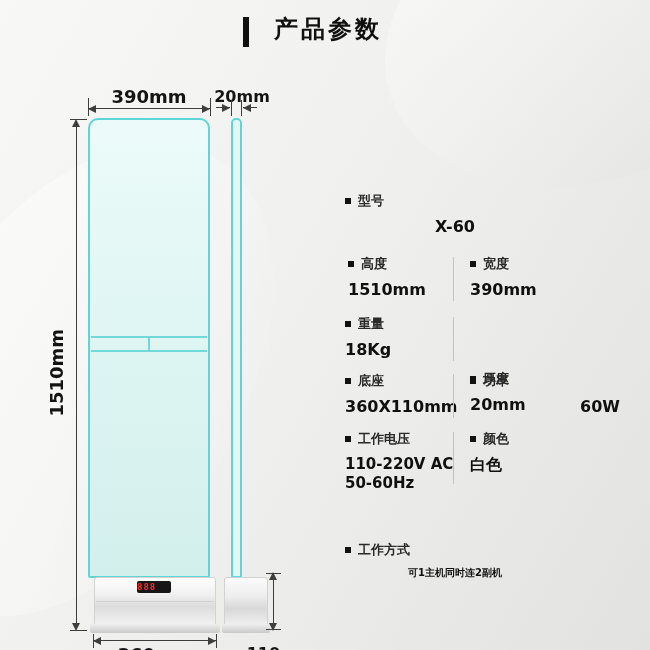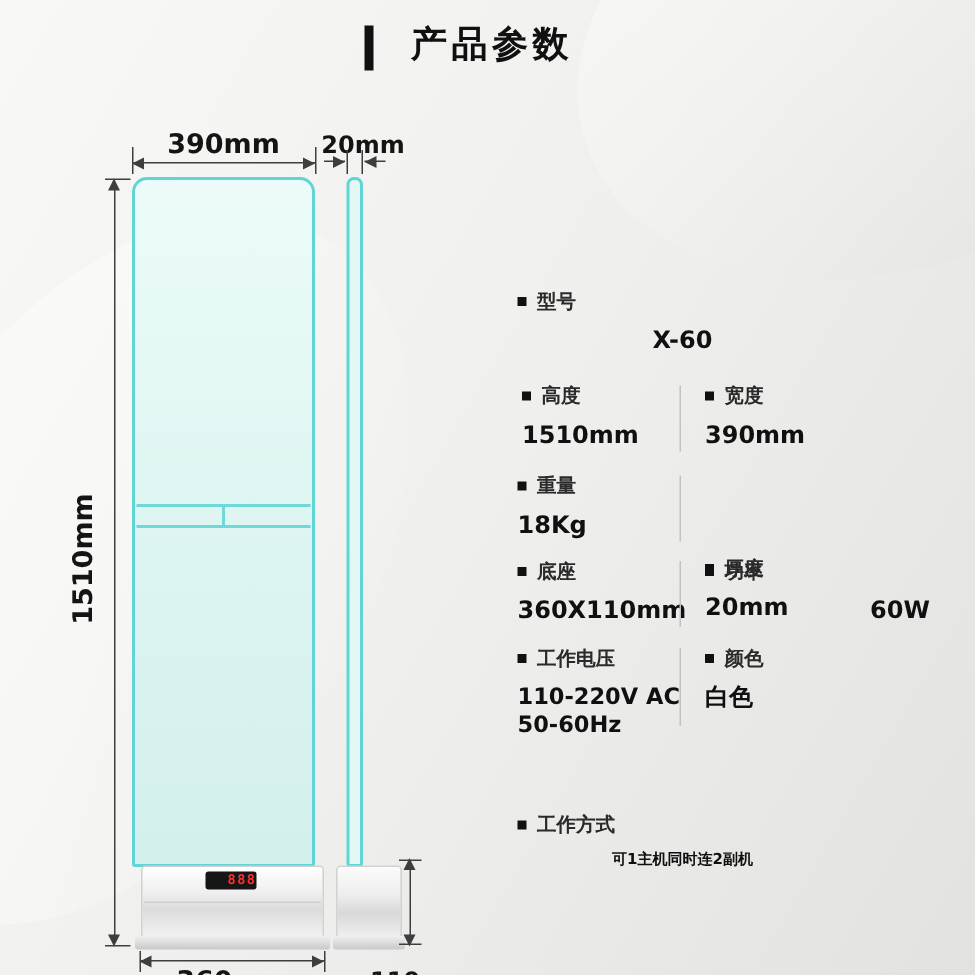--- a/index.html
+++ b/index.html
@@ -34,21 +34,21 @@
     border:1px solid #d2d2d2; border-radius:3px; }
   .base-front-foot{ position:absolute; left:90px; top:624px; width:130px; height:9px;
     background:linear-gradient(180deg,#efefef,#c9c9c9); border-radius:2px; }
   .base-side{ position:absolute; left:224px; top:577px; width:44px; height:49px;
     background:linear-gradient(180deg,#fbfbfb 0%,#ededed 40%,#d8d8d8 65%,#f0f0f0 100%);
     border:1px solid #d2d2d2; border-radius:3px; }
   .base-side-foot{ position:absolute; left:222px; top:624px; width:48px; height:9px;
     background:linear-gradient(180deg,#efefef,#c9c9c9); border-radius:2px; }
   .led{ position:absolute; left:137px; top:581px; width:34px; height:12px; background:#161616;
     border-radius:2px; color:#ff2d2d; font-family:"DejaVu Sans Mono",monospace;
-    font-size:9px; font-weight:bold; text-align:right; line-height:12px; letter-spacing:1px; }
+    font-size:9px; font-weight:bold; text-align:left; line-height:12px; letter-spacing:1px; }
 
   
   .dline{ position:absolute; background:#3e3e3e; }
   .dim-text{ position:absolute; font-size:18px; font-weight:bold; color:#141414; text-align:center; }
   .dim-text.small{ font-size:16px; }
   .arr{ position:absolute; width:0; height:0; }
   .arr.left { border-top:4px solid transparent; border-bottom:4px solid transparent; border-right:8px solid #3e3e3e; }
   .arr.right{ border-top:4px solid transparent; border-bottom:4px solid transparent; border-left:8px solid #3e3e3e; }
   .arr.up   { border-left:4px solid transparent; border-right:4px solid transparent; border-bottom:8px solid #3e3e3e; }
   .arr.down { border-left:4px solid transparent; border-right:4px solid transparent; border-top:8px solid #3e3e3e; }

